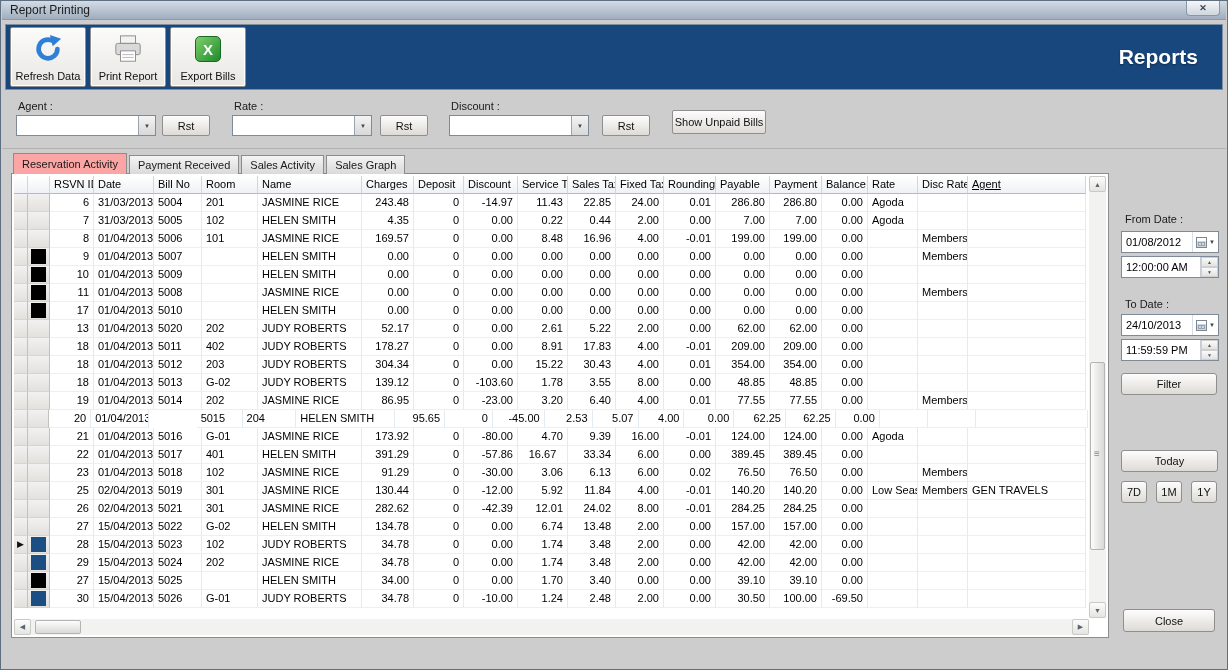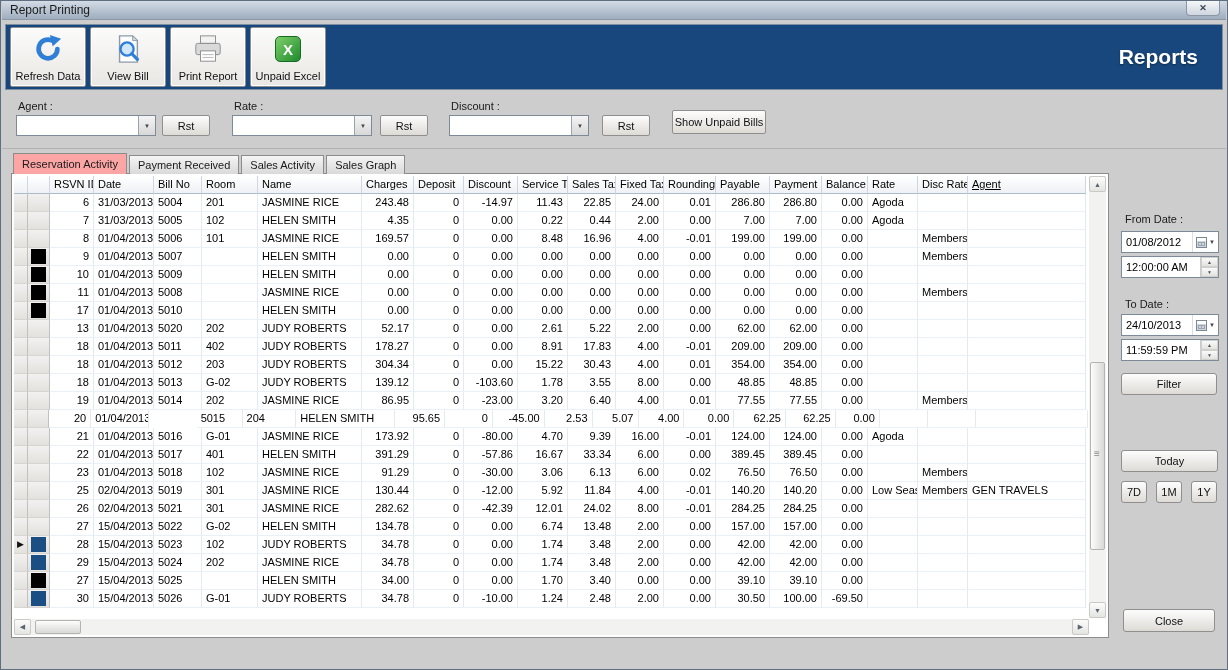--- a/index.html
+++ b/index.html
@@ -122,47 +122,36 @@
         <svg width="30" height="30" viewBox="0 0 32 32">
           <path d="M26 16 a10 10 0 1 1 -6 -9.2" fill="none" stroke="#2f7fd6" stroke-width="5" stroke-linecap="round"></path>
           <polygon points="18,1 30,5 21,13" fill="#2f7fd6"></polygon>
         </svg>
       </span>
       <span class="tb-label">Refresh Data</span>
     </div>
     <div class="tool-btn">
       <span class="tool-icon">
         <svg width="30" height="30" viewBox="0 0 32 32">
-          <path d="M7 2 h14 l5 5 v23 h-19 z" fill="#fdfdfd" stroke="#8d9aa8" stroke-width="1.5"></path>
-          <path d="M21 2 l5 5 h-5 z" fill="#d7dee6" stroke="#8d9aa8"></path>
-          <circle cx="15" cy="16" r="7" fill="#cfe6fb" stroke="#2f7fd6" stroke-width="2.5"></circle>
-          <line x1="20" y1="21" x2="26" y2="27" stroke="#2f7fd6" stroke-width="3.5" stroke-linecap="round"></line>
-        </svg>
-      </span>
-      <span class="tb-label">View Bill</span>
-    </div>
-    <div class="tool-btn">
-      <span class="tool-icon">
-        <svg width="30" height="30" viewBox="0 0 32 32">
           <rect x="8" y="2" width="16" height="8" fill="#f2f2f2" stroke="#8b8b8b"></rect>
           <rect x="3" y="10" width="26" height="12" rx="2" fill="#d9d9d9" stroke="#8b8b8b"></rect>
           <rect x="8" y="18" width="16" height="11" fill="#ffffff" stroke="#8b8b8b"></rect>
           <line x1="10" y1="22" x2="22" y2="22" stroke="#b5b5b5"></line>
           <line x1="10" y1="25" x2="22" y2="25" stroke="#b5b5b5"></line>
         </svg>
       </span>
       <span class="tb-label">Print Report</span>
     </div>
     <div class="tool-btn">
       <span class="tool-icon">
         <span class="excel-box">
             <span>X</span>
           </span>
       </span>
-      <span class="tb-label">Unpaid Excel</span>
+      <span class="tb-label">Export Bills</span>
     </div>
     <div class="reports-title">Reports</div>
   </div>
 
   <div class="filterbar">
     <span class="f-label" style="left:16px; top:8px;">Agent :</span>
     <div class="combo" style="left:14px; top:23px; width:140px;">
       <span class="combo-text"></span>
       <span class="combo-btn">
           <span>▼</span>
@@ -558,21 +547,21 @@
           <div class="gcell selcell" style="width: 14px;"></div>
           <div class="gcell selcell" style="width: 22px;"></div>
           <div class="gcell num" style="width: 44px;">22</div>
           <div class="gcell" style="width: 60px;">01/04/2013</div>
           <div class="gcell" style="width: 48px;">5017</div>
           <div class="gcell" style="width: 56px;">401</div>
           <div class="gcell" style="width: 104px;">HELEN SMITH</div>
           <div class="gcell num" style="width: 52px;">391.29</div>
           <div class="gcell num" style="width: 50px;">0</div>
           <div class="gcell num" style="width: 54px;">-57.86</div>
-          <div class="gcell num" style="width: 50px;">16.67</div>
+          <div class="gcell num" style="width: 50px; text-align: center;">16.67</div>
           <div class="gcell num" style="width: 48px;">33.34</div>
           <div class="gcell num" style="width: 48px;">6.00</div>
           <div class="gcell num" style="width: 52px;">0.00</div>
           <div class="gcell num" style="width: 54px;">389.45</div>
           <div class="gcell num" style="width: 52px;">389.45</div>
           <div class="gcell num" style="width: 46px;">0.00</div>
           <div class="gcell" style="width: 50px;"></div>
           <div class="gcell" style="width: 50px;"></div>
           <div class="gcell" style="width: 118px;"></div>
         </div>

